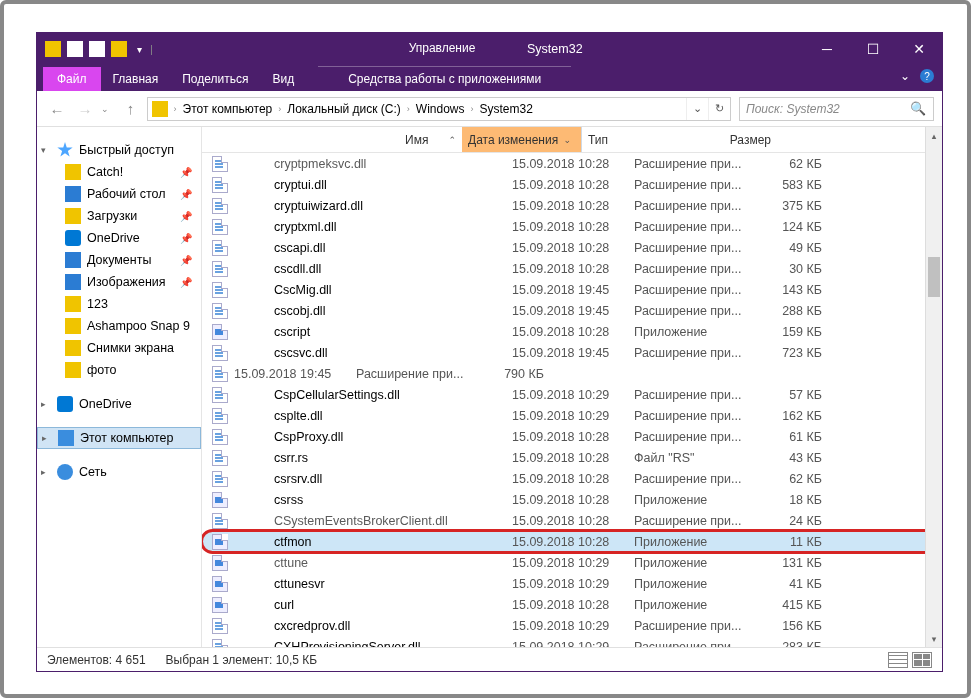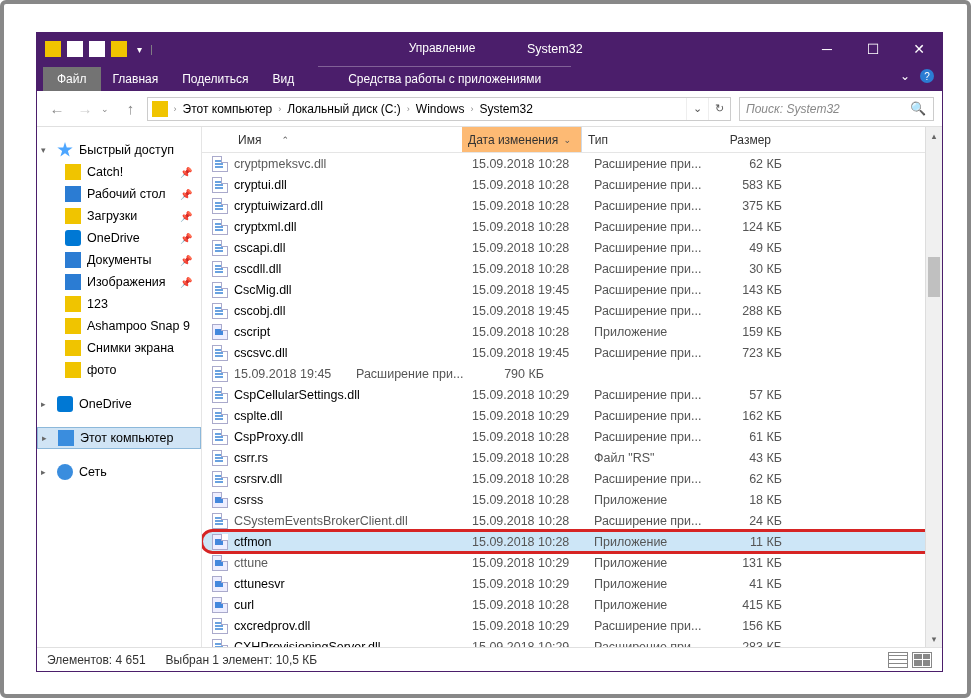--- a/index.html
+++ b/index.html
@@ -8,21 +8,21 @@
   .titlebar { height: 32px; background: #4b1e6b; display: flex; align-items: center; color: #fff; font-size: 12px; position: relative; }
   .sys-icons { display: flex; gap: 6px; padding-left: 8px; align-items: center; }
   .sys-icon { width: 16px; height: 16px; background: #f0c400; display: inline-block; }
   .sys-icon.white { background: #fff; }
   .qat-chevron { font-size: 10px; color: #fff; margin-left: 4px; }
   .title-manage { position: absolute; left: 335px; top: 0; font-size: 12px; text-align: center; color: #fff; width: 140px; padding-top: 8px; }
   .title-name { position: absolute; left: 490px; font-size: 12.5px; color: #fff; }
   .win-controls { position: absolute; right: 0; top: 0; display: flex; height: 32px; }
   .win-btn { width: 46px; height: 32px; display: flex; align-items: center; justify-content: center; color: #fff; font-size: 14px; font-family: "Segoe UI Symbol", Arial; }
   .ribbon-tabs { height: 26px; background: #4b1e6b; display: flex; align-items: flex-end; padding-left: 6px; position: relative; }
-  .tab-file { background: #737373; color: #fff; font-size: 12px; padding: 5px 14px; }
+  .tab-file { background: #d946ef; color: #fff; font-size: 12px; padding: 5px 14px; }
   .tab { color: #fff; font-size: 12px; padding: 5px 12px; }
   .tab-context { color: #fff; font-size: 12px; padding: 5px 30px; border-top: 1px solid rgba(255,255,255,0.3); }
   .ribbon-toggle { position: absolute; right: 8px; top: 4px; display: flex; gap: 10px; color: #fff; font-size: 12px; }
   .navbar { height: 36px; border-bottom: 1px solid #e0e0e0; display: flex; align-items: center; padding: 0 8px; gap: 4px; }
   .nav-arrow { width: 24px; height: 24px; display: flex; align-items: center; justify-content: center; color: #888; font-size: 15px; }
   .nav-chevron { color: #888; font-size: 9px; margin-right: 6px; }
   .addr-bar { flex: 1; height: 24px; border: 1px solid #ccc; display: flex; align-items: center; font-size: 12px; padding: 0 4px; gap: 2px; position: relative; }
   .addr-icon { width: 16px; height: 16px; background: #f0c400; margin-right: 4px; }
   .crumb { padding: 0 4px; }
   .crumb-sep { color: #888; font-size: 9px; }
@@ -42,35 +42,35 @@
   .sb-icon.desktop { background: #2b7cd3; }
   .sb-icon.onedrive { background: #0078d4; border-radius: 3px; }
   .sb-icon.docs { background: #2b7cd3; }
   .sb-icon.images { background: #2b7cd3; }
   .sb-icon.pc { background: #3a8dde; }
   .sb-icon.net { background: #3a8dde; border-radius: 50%; }
   .sb-pin { position: absolute; right: 8px; color: #888; font-size: 10px; }
   .sb-gap { height: 12px; }
   .content { flex: 1; display: flex; flex-direction: column; overflow: hidden; position: relative; }
   .col-headers { height: 26px; display: flex; align-items: center; font-size: 12px; border-bottom: 1px solid #e5e5e5; padding-left: 30px; }
-  .col { padding: 0 6px; color: #333; }
+  .col { padding: 0 6px; color: #333; justify-content: flex-end; }
   .col.name { width: 230px; display: flex; align-items: center; gap: 20px; }
   .col.date { width: 120px; background: #fdba74; height: 100%; display: flex; align-items: center; border-right: 1px solid #cfd9e5; }
   .col.date .dd { margin-left: auto; font-size: 9px; color: #555; margin-right: 4px; }
   .col.type { width: 120px; }
   .col.size { width: 75px; text-align: right; }
   .sort-ind { font-size: 9px; color: #555; }
   .file-list { flex: 1; overflow: hidden; position: relative; }
   .row { display: flex; align-items: center; height: 21px; font-size: 12.5px; padding-left: 10px; }
   .row .fico { width: 16px; height: 16px; margin-right: 6px; display: inline-block; background: #fff; border: 1px solid #aac; position: relative; }
   .row .fico::after { content: ""; position: absolute; width: 6px; height: 6px; right: -1px; top: -1px; background: #fff; border-left: 1px solid #aac; border-bottom: 1px solid #aac; }
   .row .fico.exe { background: #eef; }
   .row .fico.exe::before { content: ""; position: absolute; left: 2px; top: 4px; width: 8px; height: 6px; background: #4488dd; }
   .row .fico.dll::before { content: ""; position: absolute; left: 2px; top: 3px; width: 8px; height: 2px; background: #6aa2e0; box-shadow: 0 3px 0 #6aa2e0, 0 6px 0 #6aa2e0; }
-  .row .fname { width: 238px; white-space: nowrap; overflow: hidden; }
+  .row .fname { width: 238px; white-space: nowrap; overflow: hidden; margin-left: 40px; }
   .row .fdate { width: 122px; color: #555; }
   .row .ftype { width: 120px; color: #555; white-space: nowrap; overflow: hidden; }
   .row .fsize { width: 68px; text-align: right; color: #555; }
   .row.cut { color: #5a5a5a; }
   .row.highlighted { background: #cde6f7; outline: 3px solid #d62424; border-radius: 12px; outline-offset: -1px; }
   .scrollbar { position: absolute; right: 0; top: 0; bottom: 0; width: 17px; background: #f0f0f0; border-left: 1px solid #ddd; }
   .sb-btn { height: 17px; display: flex; align-items: center; justify-content: center; font-size: 9px; color: #666; }
   .sb-thumb { position: absolute; top: 130px; left: 2px; right: 2px; height: 40px; background: #c0c0c0; }
   .statusbar { height: 24px; border-top: 1px solid #e0e0e0; display: flex; align-items: center; font-size: 12px; padding: 0 10px; gap: 20px; color: #333; }
   .view-icons { margin-left: auto; display: flex; gap: 4px; }

